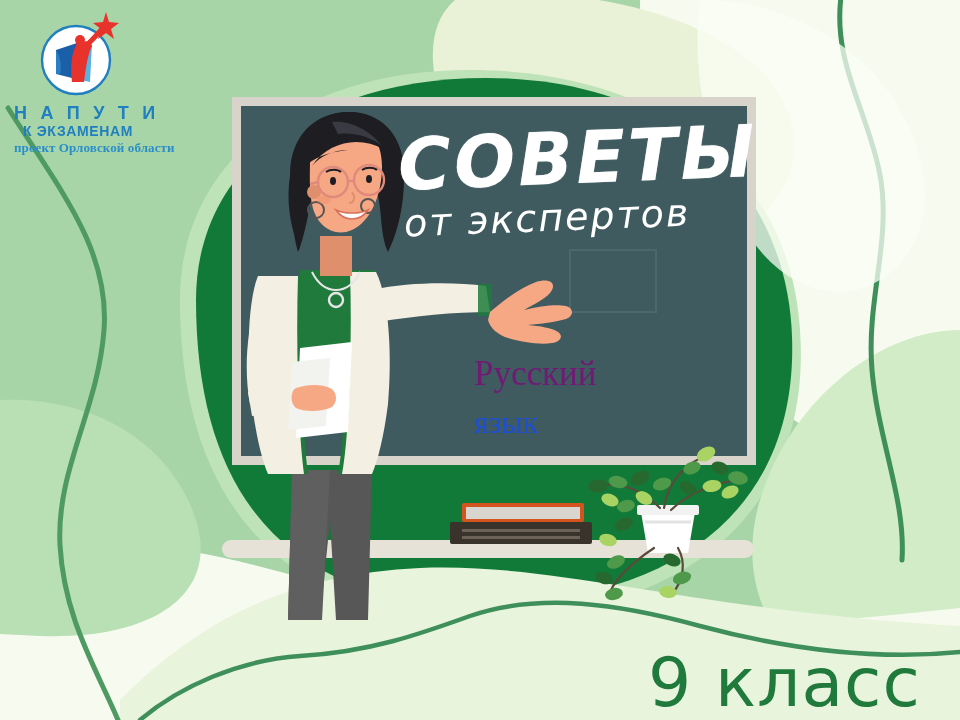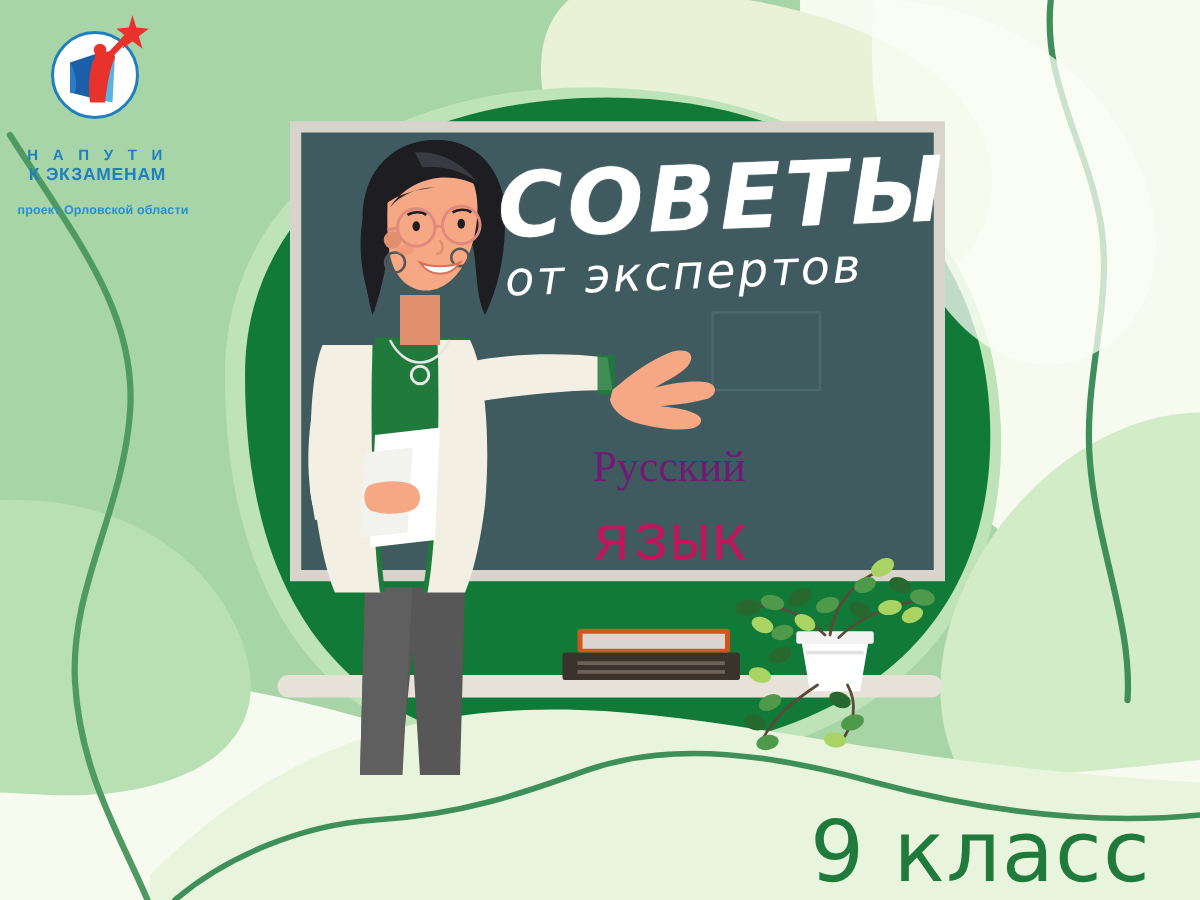--- a/index.html
+++ b/index.html
@@ -30,44 +30,44 @@
     position: absolute;
     left: 14px;
     top: 10px;
     width: 128px;
     text-align: center;
   }
   #logo-emblem { display: block; width: 96px; height: 90px; margin: 0 auto; }
   .logo-line1 {
     font-family: "Liberation Sans", sans-serif;
     font-weight: 700;
-    font-size: 12px;
+    font-size: 18px;
     letter-spacing: 4.2px;
     color: #1f7fbf;
     line-height: 1.15;
-    margin-top: 18px;
+    margin-top: 3px;
     white-space: nowrap;
   }
   .logo-line2 {
     font-family: "Liberation Sans", sans-serif;
     font-weight: 700;
     font-size: 14px;
     letter-spacing: 0.6px;
     color: #1f7fbf;
     line-height: 1.1;
     white-space: nowrap;
   }
   .logo-line3 {
-    font-family: Liberation Sans, sans-serif;
+    font-family: Liberation Serif, serif;
     font-weight: 700;
-    font-size: 10px;
+    font-size: 13px;
     letter-spacing: 0.1px;
     color: #2a8fc9;
     line-height: 1.2;
-    margin-top: 16px;
+    margin-top: 1px;
     white-space: nowrap;
   }
 
   
   #board-title {
     position: absolute;
     left: 398px;
     top: 116px;
     font-family: "DejaVu Sans", sans-serif;
     font-weight: 700;
@@ -98,23 +98,23 @@
     top: 354px;
     font-family: "Liberation Serif", serif;
     font-size: 35px;
     color: #701a75;
     white-space: nowrap;
   }
   #subject-line2 {
     position: absolute;
     left: 474px;
     top: 404px;
-    font-family: Liberation Mono, monospace;
-    font-size: 52px;
-    color: #be185d;
+    font-family: Liberation Serif, serif;
+    font-size: 32px;
+    color: #1d4ed8;
     white-space: nowrap;
   }
 
   
   #grade-label {
     position: absolute;
     left: 648px;
     top: 643px;
     font-family: "DejaVu Sans", sans-serif;
     font-weight: 400;

